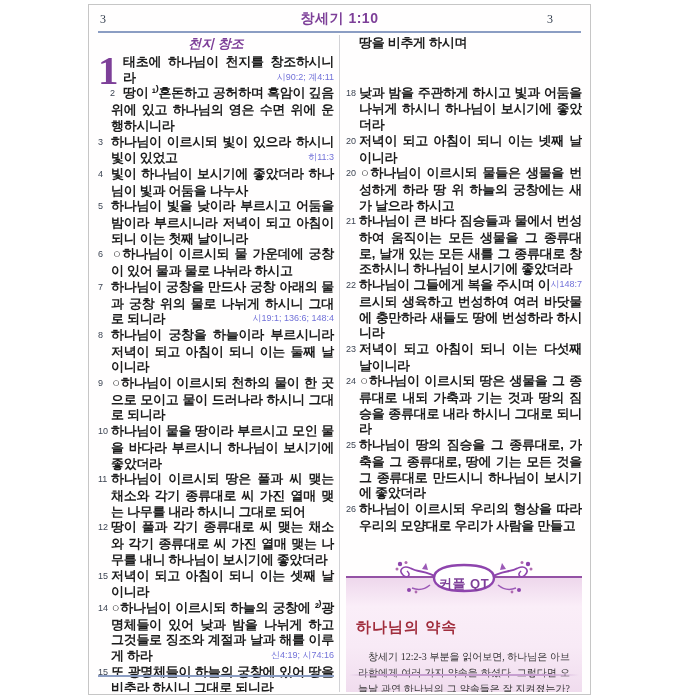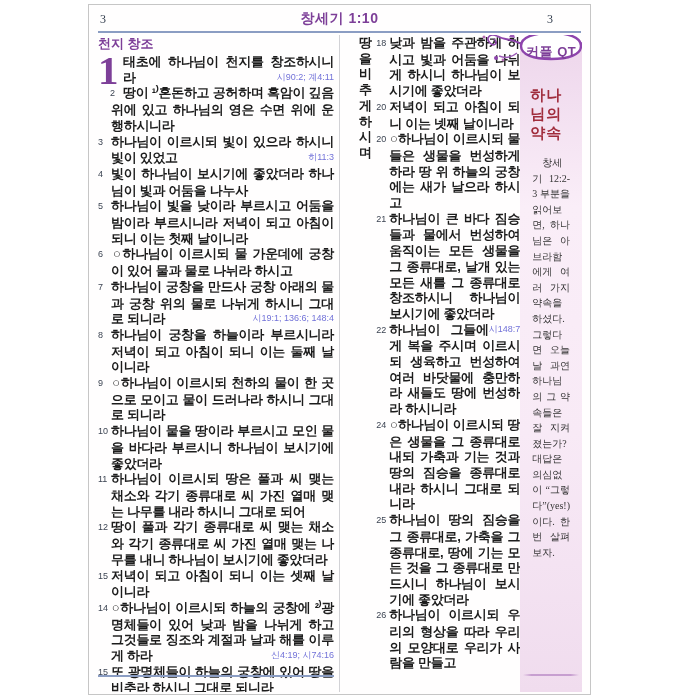--- a/index.html
+++ b/index.html
@@ -14,26 +14,26 @@
   .hdr .pnum{position:absolute;top:7px;font-size:12px;color:#2f3a4a;font-family:"Liberation Serif",serif;}
   .hdr .pnum.left{left:2px;}
   .hdr .pnum.right{right:28px;}
   .hdr .title{position:absolute;top:5px;left:0;right:0;text-align:center;
     font-size:14px;font-weight:700;color:#7d3f98;letter-spacing:.5px;}
 
   
   .cols{display:flex;margin:2px 8px 0 9px;height:657px;}
   .col{flex:1;min-width:0;overflow:hidden;position:relative;}
   .col.left{padding-right:5px;}
-  .col.right{padding-left:6px;display:flex;flex-direction:row;}
+  .col.right{padding-left:6px;display:flex;flex-direction:column;gap:34px;}
   .divider{width:1px;background:#d2d2d6;}
 
   
-  .secthead{font-size:13px;font-weight:700;color:#7d3f98;
-    margin:1px 0 2px 0;line-height:16px;}
+  .secthead{text-align:center;font-size:13px;font-weight:700;color:#7d3f98;
+    margin:1px 0 2px 0;line-height:16px;font-style:italic;}
   .verse,.chapter,.cont{margin:0;text-align:justify;font-size:13px;font-weight:700;
     color:#1c1c1c;line-height:15.7px;letter-spacing:-0.3px;}
   .verse{padding-left:13px;text-indent:-13px;}
   .cont{padding-left:13px;}
   .vnum{display:inline-block;width:13px;text-indent:0;font-size:9px;font-weight:400;
     color:#3c4452;vertical-align:1px;letter-spacing:0;}
   .ref{float:right;font-size:9px;font-weight:400;color:#7272d8;letter-spacing:0;
     line-height:15.7px;text-indent:0;}
   .chapter .chapnum{float:left;width:25px;font-family:"Liberation Serif",serif;
     font-size:41px;line-height:33px;font-weight:700;color:#7d3f98;text-indent:0;}
@@ -142,20 +142,23 @@
             <p class="verse">
             <span class="vnum">20</span><span>○하나님이 이르시되 물들은 생물을 번성하게 하라 땅 위 하늘의 궁창에는 새가 날으라 하시고</span><span class="ref"></span>
           </p>
             <p class="verse">
             <span class="vnum">21</span><span>하나님이 큰 바다 짐승들과 물에서 번성하여 움직이는 모든 생물을 그 종류대로, 날개 있는 모든 새를 그 종류대로 창조하시니 하나님이 보시기에 좋았더라</span><span class="ref">시148:7</span>
           </p>
             <p class="verse">
             <span class="vnum">22</span><span>하나님이 그들에게 복을 주시며 이르시되 생육하고 번성하여 여러 바닷물에 충만하라 새들도 땅에 번성하라 하시니라</span><span class="ref"></span>
           </p>
             <p class="verse">
+            <span class="vnum">23</span><span>저녁이 되고 아침이 되니 이는 다섯째 날이니라</span><span class="ref"></span>
+          </p>
+            <p class="verse">
             <span class="vnum">24</span><span>○하나님이 이르시되 땅은 생물을 그 종류대로 내되 가축과 기는 것과 땅의 짐승을 종류대로 내라 하시니 그대로 되니라</span><span class="ref"></span>
           </p>
             <p class="verse">
             <span class="vnum">25</span><span>하나님이 땅의 짐승을 그 종류대로, 가축을 그 종류대로, 땅에 기는 모든 것을 그 종류대로 만드시니 하나님이 보시기에 좋았더라</span><span class="ref"></span>
           </p>
             <p class="verse">
             <span class="vnum">26</span><span>하나님이 이르시되 우리의 형상을 따라 우리의 모양대로 우리가 사람을 만들고</span><span class="ref"></span>
           </p>
           </div>
 

